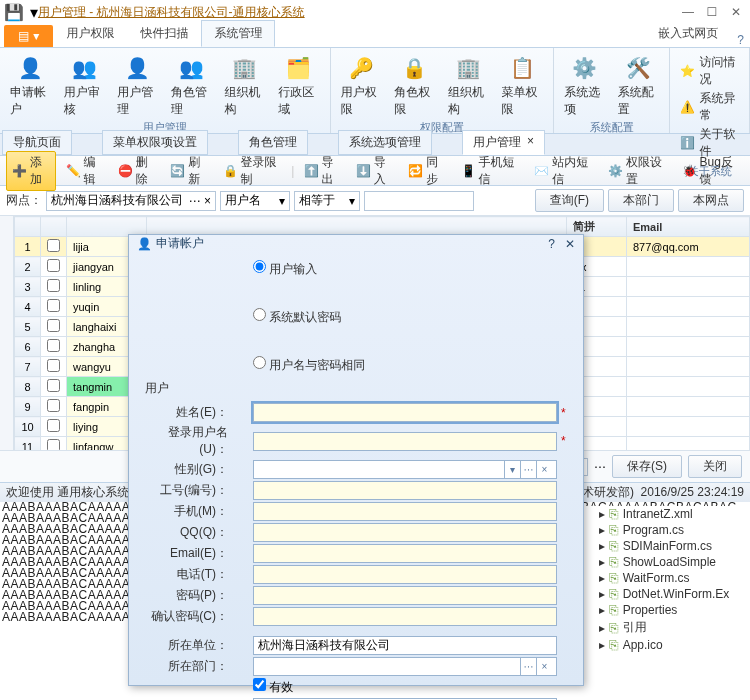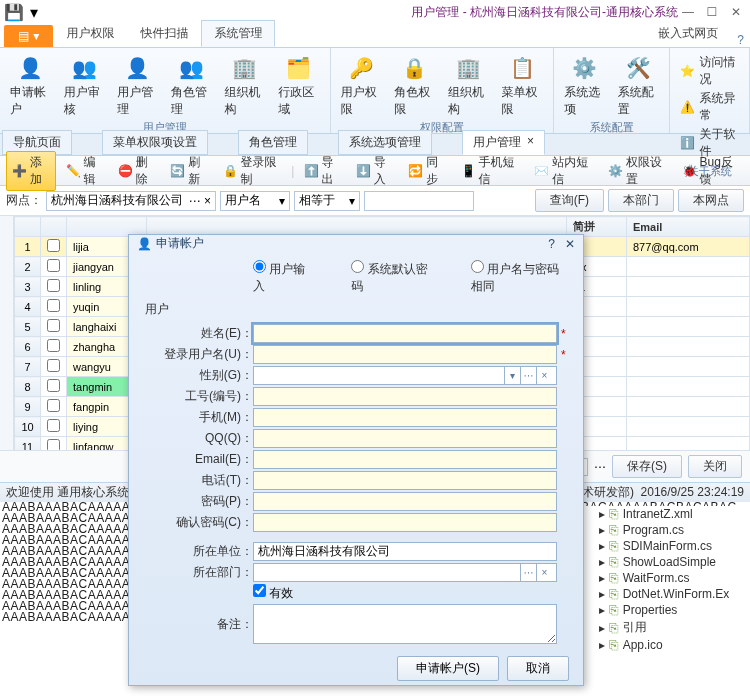--- a/index.html
+++ b/index.html
@@ -1,19 +1,19 @@
 <!DOCTYPE html>
 <html><head>
 <meta charset="utf-8">
 <style>
 * { box-sizing: border-box; margin: 0; padding: 0; font-family: "Microsoft YaHei", SimSun, sans-serif; font-size: 12px; }
 body { background: #fff; width: 750px; height: 700px; overflow: hidden; position: relative; }
 .titlebar { height: 24px; display: flex; align-items: center; padding: 0 4px; background: #fff; }
 .titlebar .left-icons { display: flex; gap: 6px; }
-.titlebar .title { flex: 1; text-align: right; color: #701a75; }
+.titlebar .title { flex: 1; text-align: left; color: #a16207; text-decoration: underline; }
 .titlebar .win-controls { display: flex; gap: 4px; }
 .titlebar .win-btn { width: 20px; height: 18px; display: flex; align-items: center; justify-content: center; color: #666; }
 .tabbar { height: 24px; display: flex; align-items: flex-end; background: #fff; border-bottom: 1px solid #c0d4e8; }
 .tabbar .file-btn { background: #ff8c1a; color: #fff; padding: 4px 14px; display: flex; align-items: center; gap: 4px; border-radius: 2px 2px 0 0; margin-left: 4px; }
 .tabbar .tab { padding: 4px 12px; color: #444; border: 1px solid transparent; }
 .tabbar .tab.active { background: #f5f9fd; border: 1px solid #c0d4e8; border-bottom: 1px solid #f5f9fd; margin-top: 42px; }
 .tabbar .spacer { flex: 1; }
 .ribbon { background: linear-gradient(#f8fbfe, #eaf2fb); border-bottom: 1px solid #c0d4e8; display: flex; height: 86px; }
 .ribbon-group { border-right: 1px solid #d0dce8; padding: 2px 4px; display: flex; flex-direction: column; }
 .ribbon-group .items { display: flex; flex: 1; }
@@ -46,23 +46,23 @@
 .bottom-bar { display: flex; align-items: center; padding: 4px 8px; gap: 6px; border-top: 1px solid #d8e2ec; background: #f8fafc; justify-content: flex-end; }
 .statusbar { height: 20px; background: linear-gradient(#f0f4f9,#e2eaf3); display: flex; align-items: center; padding: 0 6px; color: #333; font-size: 11px; justify-content: space-between; border-top: 1px solid #c0d4e8; }
 .junk { font-size: 10px; letter-spacing: 0.5px; color: #222; word-break: break-all; line-height: 11px; padding: 0 2px; }
 .tree-panel { position: absolute; right: 0; top: 506px; width: 168px; height: 150px; background: #fff; border-left: 1px solid #d8e2ec; font-size: 11px; }
 .tree-item { padding: 1px 4px 1px 16px; display: flex; align-items: center; gap: 4px; color: #333; white-space: nowrap; }
 
 .dialog { position: absolute; left: 128px; top: 234px; width: 456px; height: 452px; background: linear-gradient(#eaf1fb,#dce8f6); border: 1px solid #9ab4d0; box-shadow: 2px 2px 8px rgba(0,0,0,0.3); display: flex; flex-direction: column; }
 .dlg-title { height: 26px; display: flex; align-items: center; padding: 0 8px; color: #2a4a6a; }
 .dlg-title .spacer { flex: 1; }
 .dlg-body { flex: 1; padding: 4px 14px; }
-.dlg-radios { display: flex; gap: 42px; padding: 4px 0 4px 110px; color: #333; }
+.dlg-radios { display: flex; gap: 30px; padding: 4px 0 4px 110px; color: #333; flex-direction: column; }
 .dlg-row { display: flex; align-items: center; margin: 2px 0; }
-.dlg-row .lab { width: 110px; text-align: right; padding-right: 0; color: #333; }
+.dlg-row .lab { width: 110px; text-align: right; padding-right: 25px; color: #333; }
 .dlg-row input[type=text], .dlg-row .cb { flex: 1; border: 1px solid #9ab4d0; height: 19px; background: #fffde6; padding: 0 4px; }
 .dlg-row .white { background: #fff; }
 .dlg-row .req { color: #c00; margin-left: 4px; width: 8px; }
 .dlg-row textarea { flex: 1; border: 1px solid #9ab4d0; height: 40px; background: #fff; }
 .dlg-row .cb { display: flex; align-items: center; }
 .dlg-row .cb .dd { margin-left: auto; display: flex; }
 .dd-btn { width: 16px; height: 17px; border-left: 1px solid #9ab4d0; display: flex; align-items: center; justify-content: center; font-size: 10px; color: #5a7aa0; }
 .dlg-footer { display: flex; align-items: center; padding: 6px 14px 10px; }
 .dlg-footer .spacer { flex: 1; }
 .dlg-btn { border: 1px solid #9ab4d0; background: linear-gradient(#fdfdfd,#e4ecf5); padding: 3px 18px; margin-left: 8px; border-radius: 2px; }

